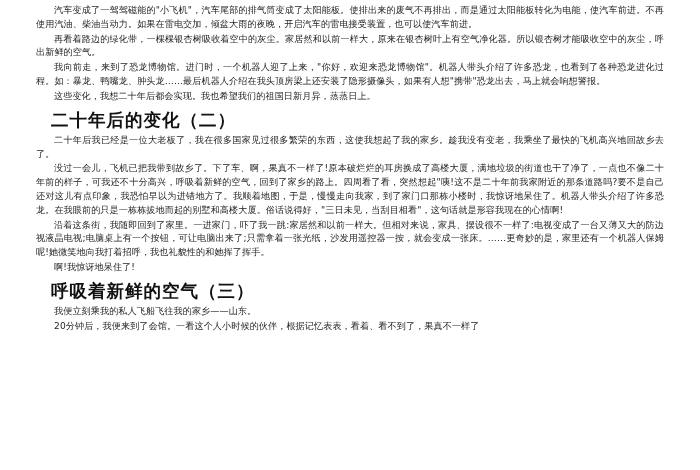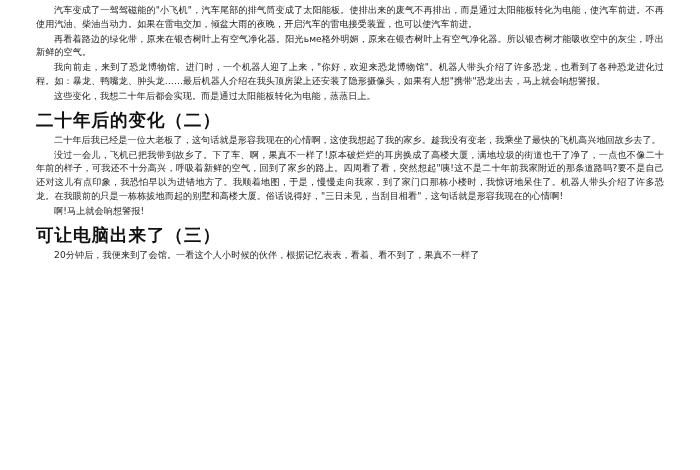--- a/index.html
+++ b/index.html
@@ -31,41 +31,43 @@
   }
   p.para {
     margin: 0 0 1px 0;
     text-indent: 18px;
   }
   h2.section-title {
     font-family: "DejaVu Serif", serif;
     font-size: 17.5px;
     font-weight: bold;
     letter-spacing: 1px;
-    margin: 6px 0 3px 0;
+    margin: 6px 0 3px 15px;
     text-indent: 0;
     color: #111111;
     line-height: 1.2;
   }
 </style>
 </head>
 <body>
 
 <div class="page">
   <div class="doc-body">
 
     <p class="para">汽车变成了一驾驾磁能的"小飞机"，汽车尾部的排气筒变成了太阳能板。使排出来的废气不再排出，而是通过太阳能板转化为电能，使汽车前进。不再使用汽油、柴油当动力。如果在雷电交加，倾盆大雨的夜晚，开启汽车的雷电接受装置，也可以使汽车前进。</p>
-    <p class="para">再看着路边的绿化带，原来在银杏树叶上有空气净化器。阳光ьме格外明媚，原来在银杏树叶上有空气净化器。所以银杏树才能吸收空中的灰尘，呼出新鲜的空气。</p>
+    <p class="para">再看着路边的绿化带，一棵棵银杏树吸收着空中的灰尘。家居然和以前一样大，原来在银杏树叶上有空气净化器。所以银杏树才能吸收空中的灰尘，呼出新鲜的空气。</p>
     <p class="para">我向前走，来到了恐龙博物馆。进门时，一个机器人迎了上来，"你好，欢迎来恐龙博物馆"。机器人带头介绍了许多恐龙，也看到了各种恐龙进化过程。如：暴龙、鸭嘴龙、肿头龙……最后机器人介绍在我头顶房梁上还安装了隐形摄像头，如果有人想"携带"恐龙出去，马上就会响想警报。</p>
-    <p class="para">这些变化，我想二十年后都会实现。而是通过太阳能板转化为电能，蒸蒸日上。</p>
+    <p class="para">这些变化，我想二十年后都会实现。我也希望我们的祖国日新月异，蒸蒸日上。</p>
 
     <h2 class="section-title">二十年后的变化（二）</h2>
 
-    <p class="para">二十年后我已经是一位大老板了，这句话就是形容我现在的心情啊，这使我想起了我的家乡。趁我没有变老，我乘坐了最快的飞机高兴地回故乡去了。</p>
+    <p class="para">二十年后我已经是一位大老板了，我在很多国家见过很多繁荣的东西，这使我想起了我的家乡。趁我没有变老，我乘坐了最快的飞机高兴地回故乡去了。</p>
     <p class="para">没过一会儿，飞机已把我带到故乡了。下了车、啊，果真不一样了!原本破烂烂的耳房换成了高楼大厦，满地垃圾的街道也干了净了，一点也不像二十年前的样子，可我还不十分高兴，呼吸着新鲜的空气，回到了家乡的路上。四周看了看，突然想起"咦!这不是二十年前我家附近的那条道路吗?要不是自己还对这儿有点印象，我恐怕早以为进错地方了。我顺着地图，于是，慢慢走向我家，到了家门口那栋小楼时，我惊讶地呆住了。机器人带头介绍了许多恐龙。在我眼前的只是一栋栋拔地而起的别墅和高楼大厦。俗话说得好，"三日未见，当刮目相看"，这句话就是形容我现在的心情啊!</p>
-    <p class="para">啊!马上就会响想警报!</p>
+    <p class="para">沿着这条街，我随即回到了家里。一进家门，吓了我一跳:家居然和以前一样大。但相对来说，家具、摆设很不一样了:电视变成了一台又薄又大的防边视液晶电视;电脑桌上有一个按钮，可让电脑出来了;只需拿着一张光纸，沙发用遥控器一按，就会变成一张床。……更奇妙的是，家里还有一个机器人保姆呢!她微笑地向我打着招呼，我也礼貌性的和她挥了挥手。</p>
+    <p class="para">啊!我惊讶地呆住了!</p>
 
-    <h2 class="section-title">可让电脑出来了（三）</h2>
+    <h2 class="section-title">呼吸着新鲜的空气（三）</h2>
 
+    <p class="para">我便立刻乘我的私人飞船飞往我的家乡——山东。</p>
     <p class="para">20分钟后，我便来到了会馆。一看这个人小时候的伙伴，根据记忆表表，看着、看不到了，果真不一样了</p>
 
   </div>
 </div>
 
 </body></html>

